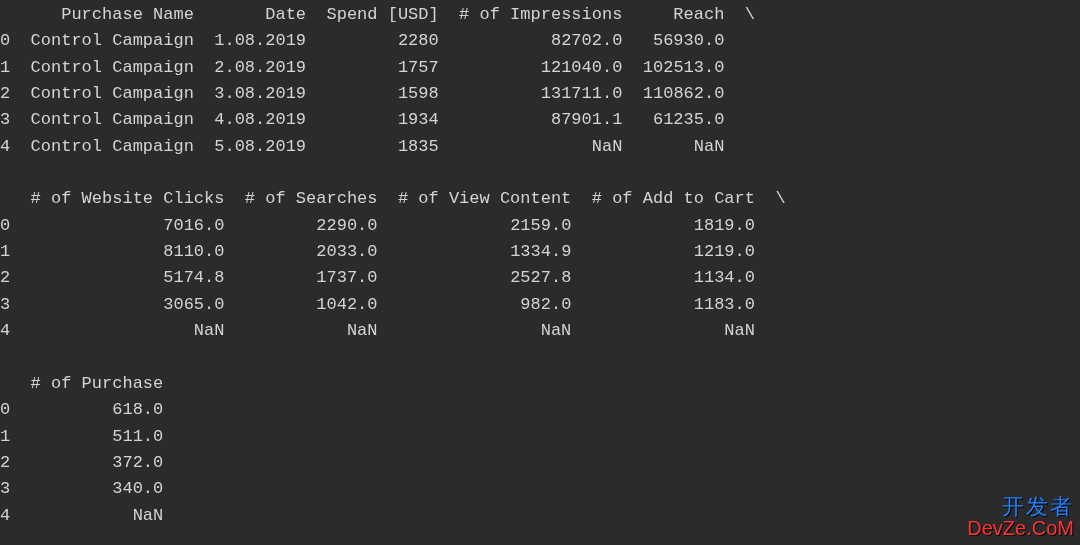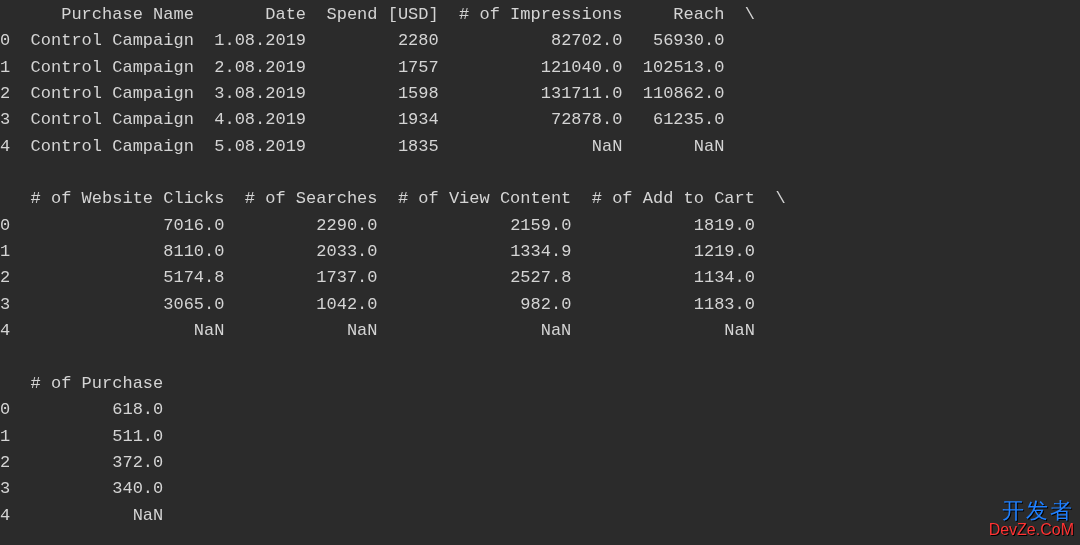--- a/index.html
+++ b/index.html
@@ -33,32 +33,32 @@
       line-height: 1.05;
     }
     .watermark .wm-top {
       color: #2080ff;
       font-size: 22px;
       letter-spacing: 2px;
       text-shadow: 1px 1px 0 #000;
     }
     .watermark .wm-bottom {
       color: #ff3333;
-      font-size: 16px;
+      font-size: 20px;
       text-shadow: 1px 1px 0 #000;
     }
   </style>
 </head>
 <body>
 
 <div class="output"><span><span>  </span>    <span>Purchase Name</span>       <span>Date</span>  <span>Spend [USD]</span>  <span># of Impressions</span>     <span>Reach</span>  <span>\</span></span>
 <span><span>0</span>  <span>Control Campaign</span>  <span>1.08.2019</span>         <span>2280</span>           <span>82702.0</span>   <span>56930.0</span>   </span>
 <span><span>1</span>  <span>Control Campaign</span>  <span>2.08.2019</span>         <span>1757</span>          <span>121040.0</span>  <span>102513.0</span>   </span>
 <span><span>2</span>  <span>Control Campaign</span>  <span>3.08.2019</span>         <span>1598</span>          <span>131711.0</span>  <span>110862.0</span>   </span>
-<span><span>3</span>  <span>Control Campaign</span>  <span>4.08.2019</span>         <span>1934</span>           <span>72878.0</span>   <span>61235.0</span>   </span>
+<span><span>3</span>  <span>Control Campaign</span>  <span>4.08.2019</span>         <span>1934</span>           <span>87901.1</span>   <span>61235.0</span>   </span>
 <span><span>4</span>  <span>Control Campaign</span>  <span>5.08.2019</span>         <span>1835</span>               <span>NaN</span>       <span>NaN</span>   </span>
 
 <span><span>  </span> <span># of Website Clicks</span>  <span># of Searches</span>  <span># of View Content</span>  <span># of Add to Cart</span>  <span>\</span></span>
 <span><span>0</span>               <span>7016.0</span>         <span>2290.0</span>             <span>2159.0</span>            <span>1819.0</span>   </span>
 <span><span>1</span>               <span>8110.0</span>         <span>2033.0</span>             <span>1334.9</span>            <span>1219.0</span>   </span>
 <span><span>2</span>               <span>5174.8</span>         <span>1737.0</span>             <span>2527.8</span>            <span>1134.0</span>   </span>
 <span><span>3</span>               <span>3065.0</span>         <span>1042.0</span>              <span>982.0</span>            <span>1183.0</span>   </span>
 <span><span>4</span>                  <span>NaN</span>            <span>NaN</span>                <span>NaN</span>               <span>NaN</span>   </span>
 
 <span><span>  </span> <span># of Purchase</span>  </span>

